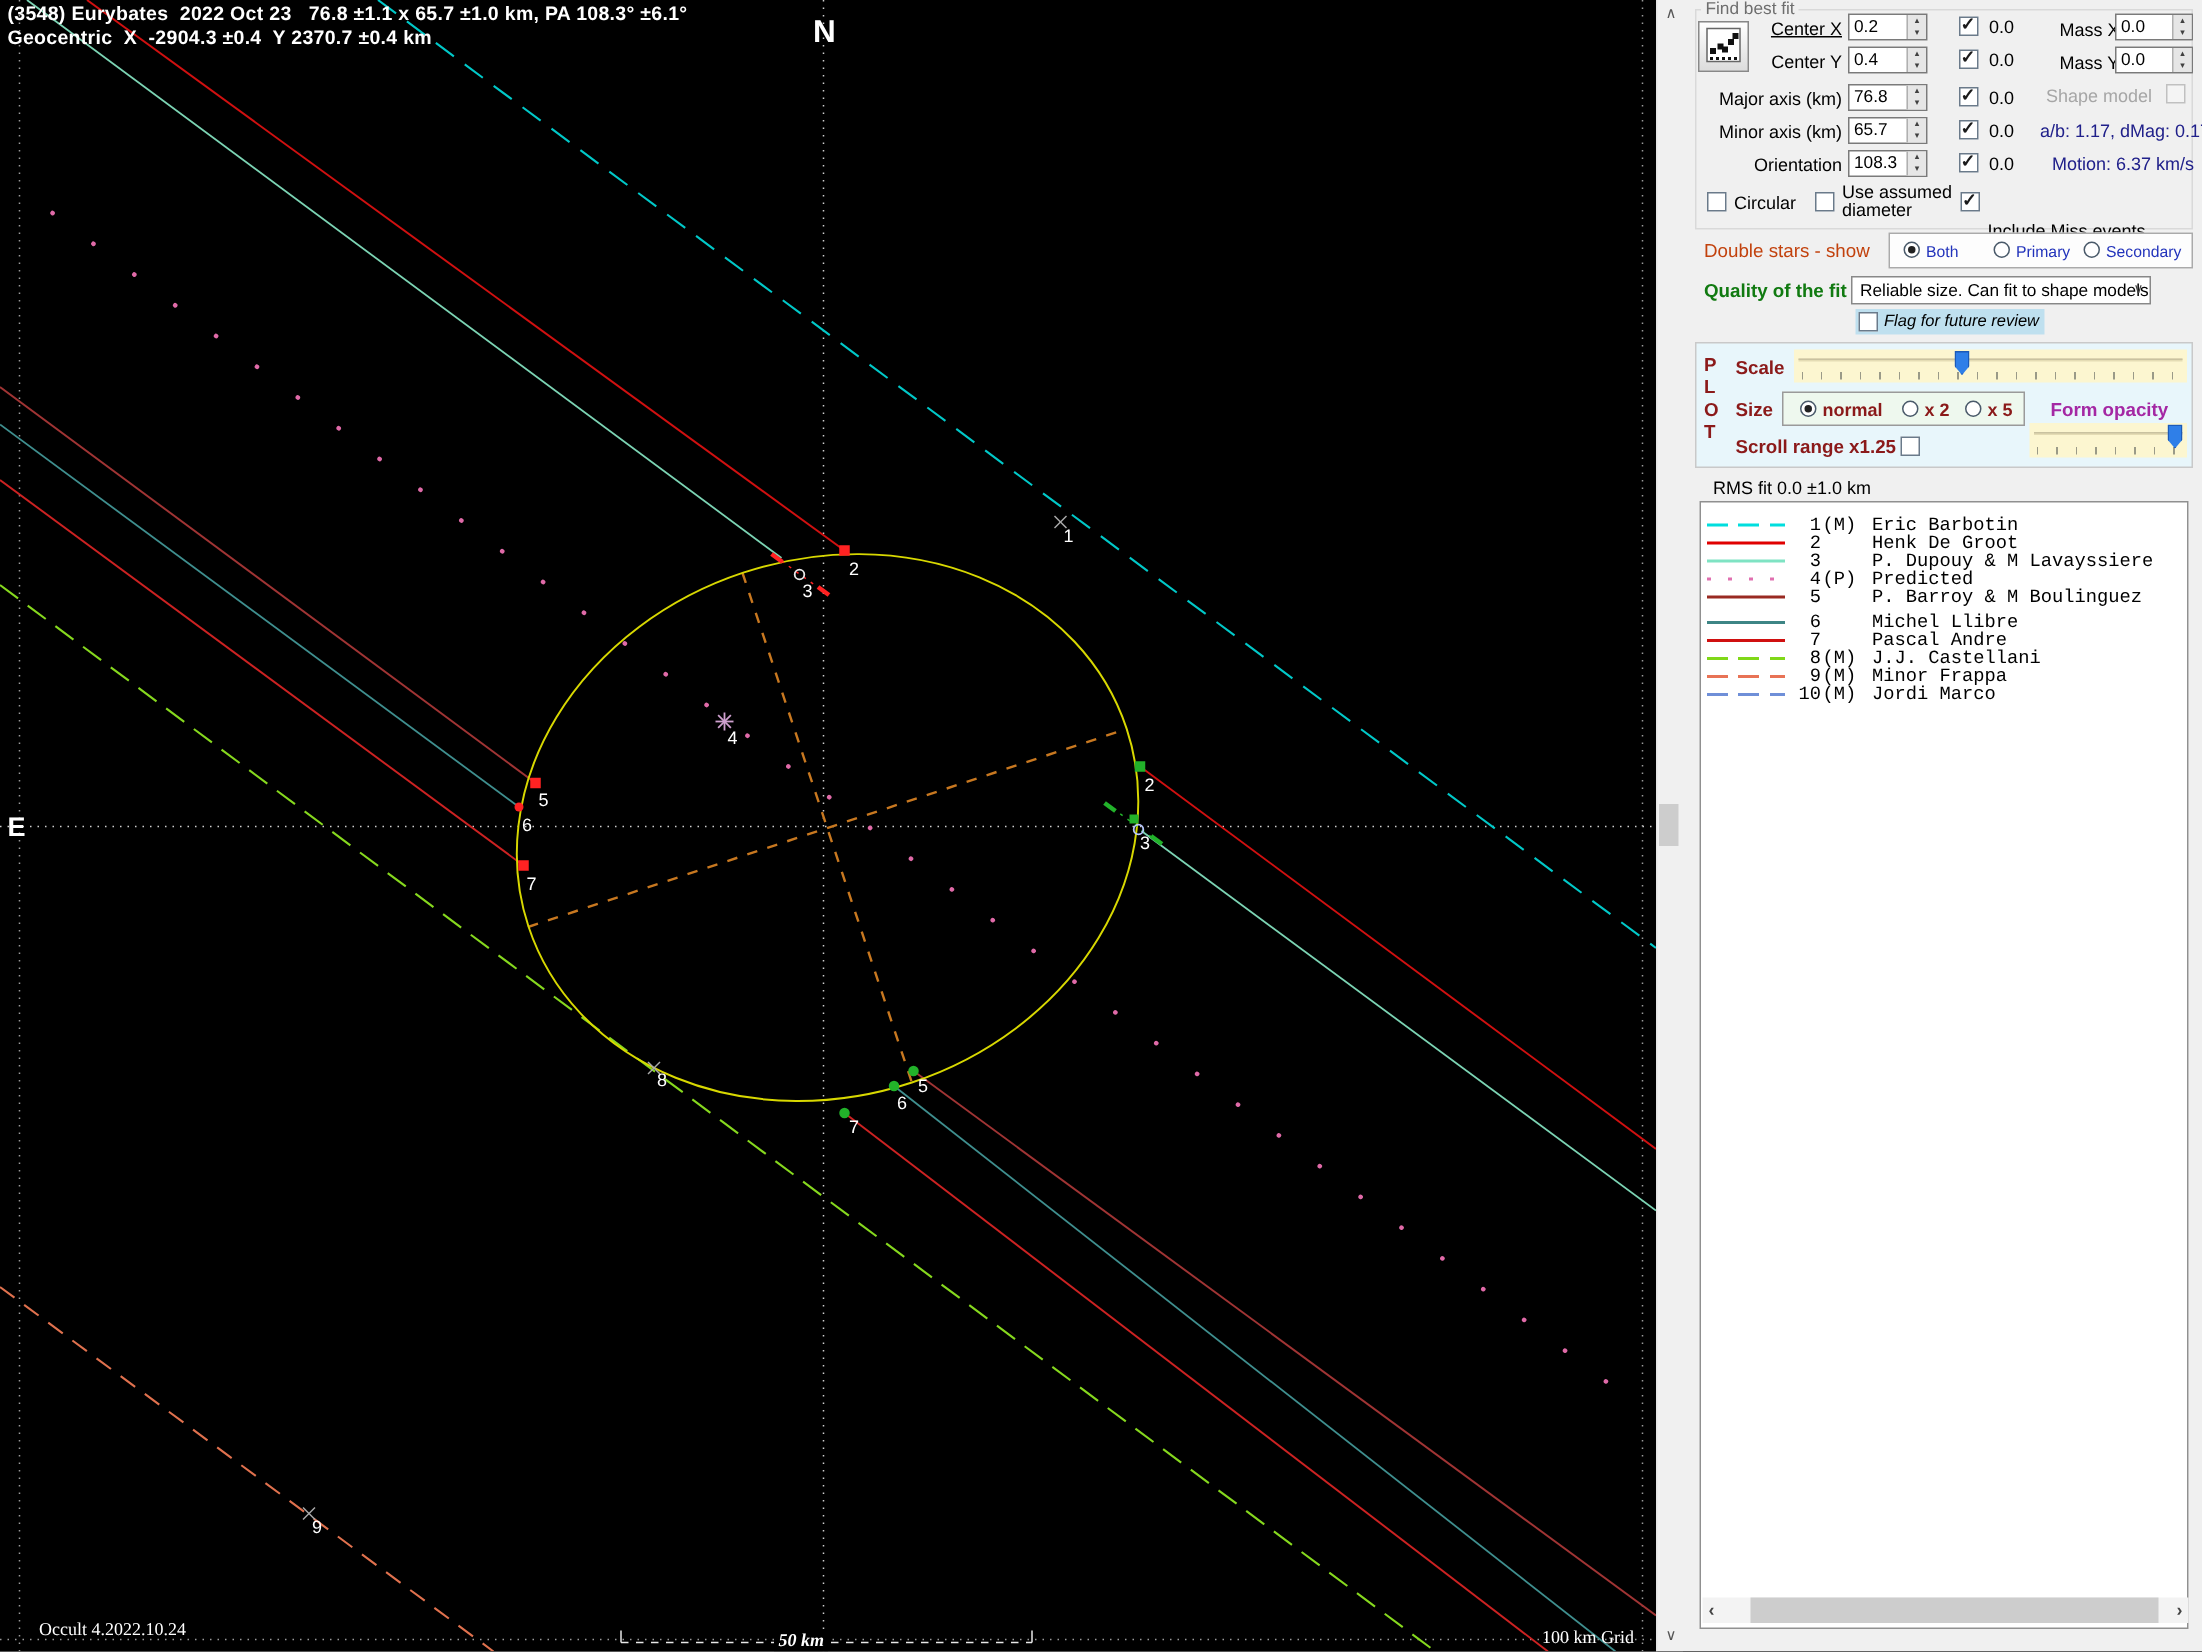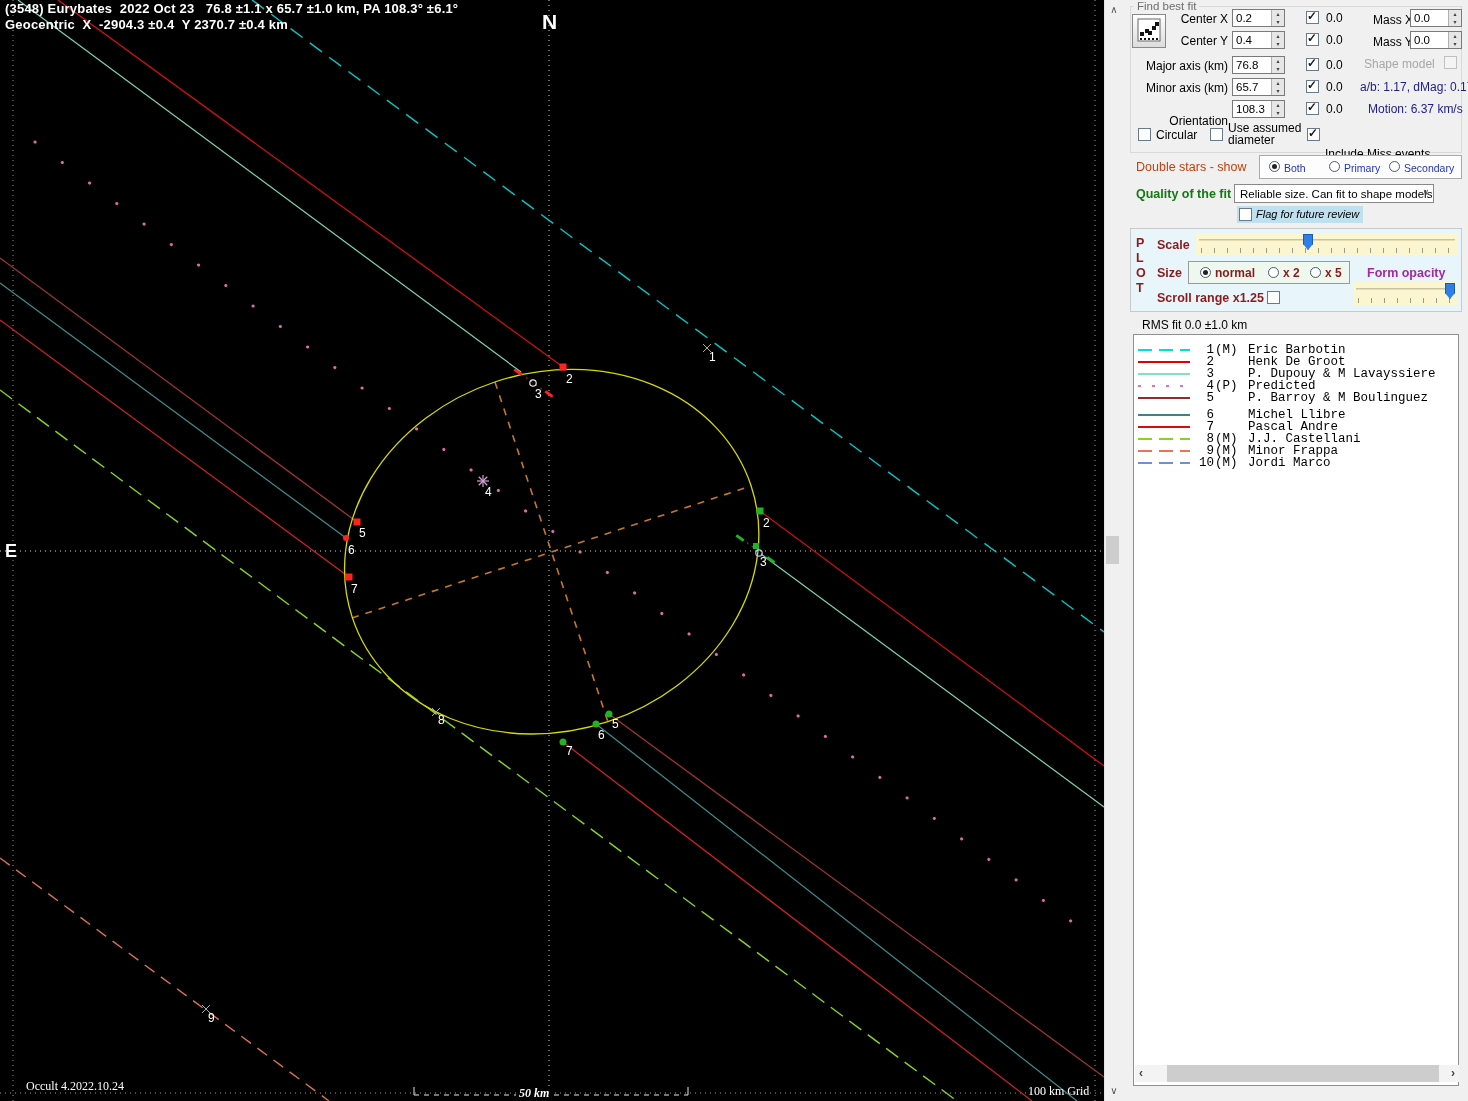--- a/index.html
+++ b/index.html
@@ -202,21 +202,21 @@
         <g fill="#111">
           <rect x="3" y="20" width="2" height="2"></rect>
             <rect x="7" y="20" width="2" height="2"></rect>
           <rect x="11" y="20" width="2" height="2"></rect>
             <rect x="15" y="20" width="2" height="2"></rect>
           <rect x="19" y="20" width="2" height="2"></rect>
         </g>
       </svg>
     </button>
 
-    <div class="abs field-label" style="left:46px;top:12px;width:60px;">Center X</div>
+    <div class="abs field-label" style="left:46px;top:12px;width:60px;text-decoration:underline;">Center X</div>
     <div class="spin" style="left:110px;top:9px;">
       <span class="val">0.2</span>
       <span class="btns">
           <i>▴</i>
           <i>▾</i>
         </span>
     </div>
     <span class="cb" style="left:184px;top:11px;">
         <i class="mark">✓</i>
       </span>
@@ -273,21 +273,21 @@
           <i>▴</i>
           <i>▾</i>
         </span>
     </div>
     <span class="cb" style="left:184px;top:80px;">
         <i class="mark">✓</i>
       </span>
     <div class="abs" style="left:204px;top:80px;">0.0</div>
     <div class="abs navy" style="left:238px;top:80px;">a/b: 1.17, dMag: 0.17</div>
 
-    <div class="abs field-label" style="left:10px;top:114px;width:96px;">Orientation</div>
+    <div class="abs field-label" style="left:10px;top:103px;width:96px;">Orientation</div>
     <div class="spin" style="left:110px;top:100px;">
       <span class="val">108.3</span>
       <span class="btns">
           <i>▴</i>
           <i>▾</i>
         </span>
     </div>
     <span class="cb" style="left:184px;top:102px;">
         <i class="mark">✓</i>
       </span>

